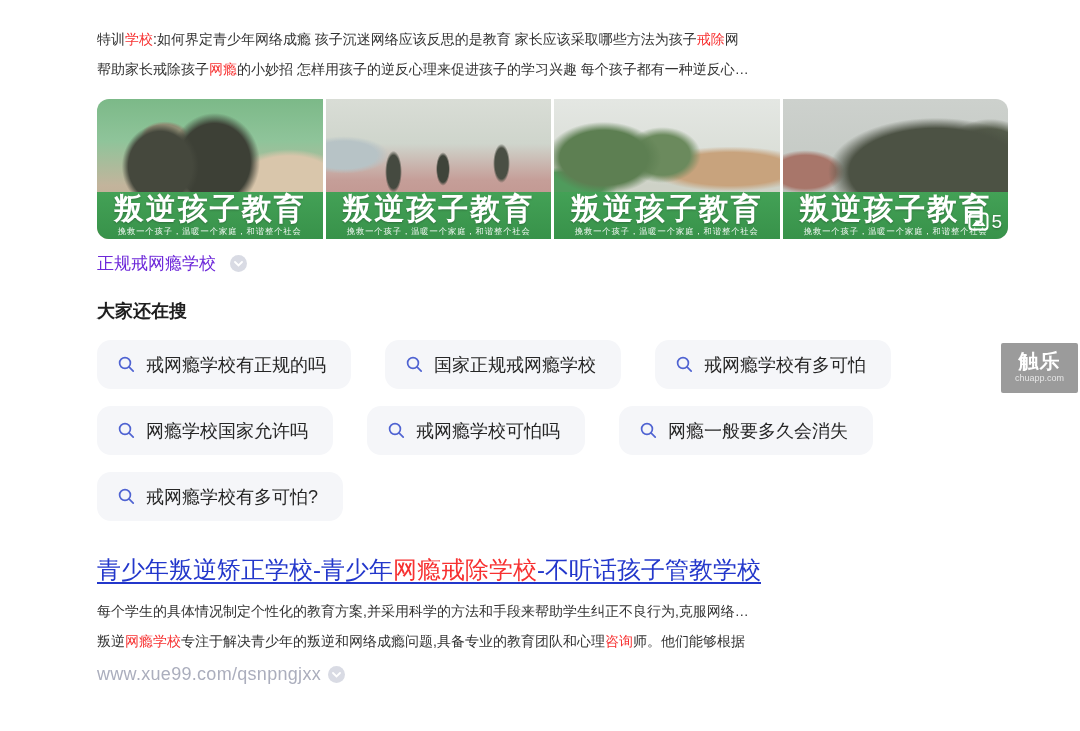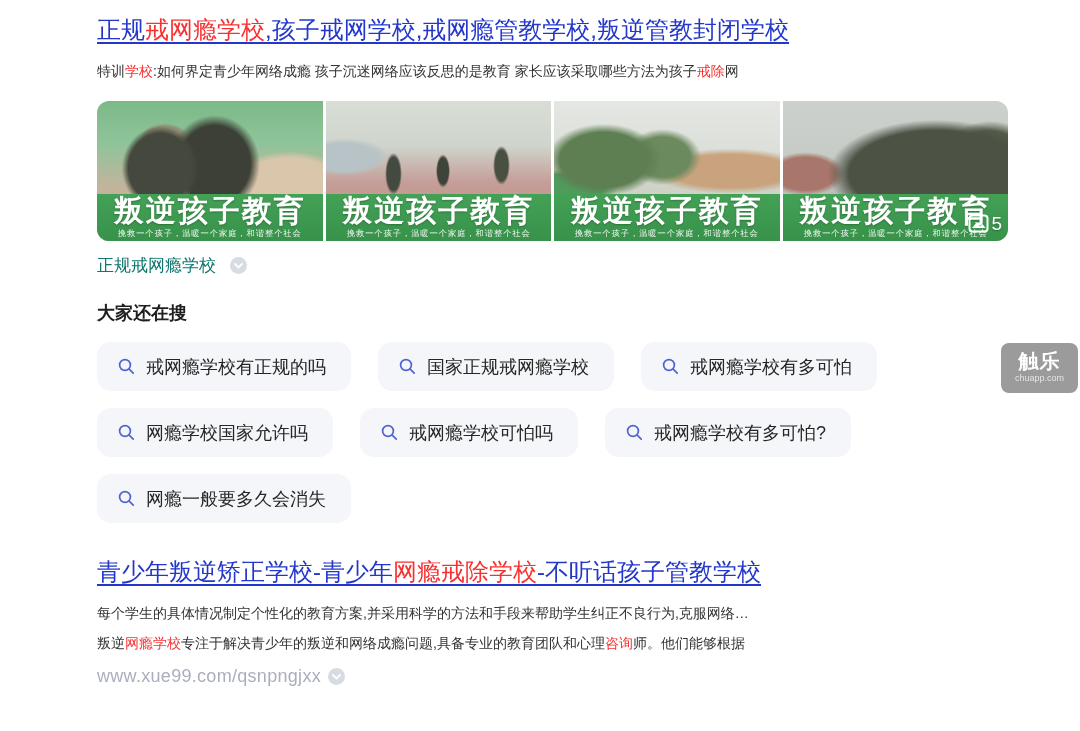--- a/index.html
+++ b/index.html
@@ -48,52 +48,52 @@
                   letter-spacing:2px; white-space:nowrap;
                   text-shadow:0 1px 2px rgba(0,0,0,.25); }
   .banner-sub { color:rgba(255,255,255,.92); font-size:9px; letter-spacing:1px;
                 white-space:nowrap; transform:scale(.92); }
   .photo-count { position:absolute; right:6px; bottom:8px; display:flex; align-items:flex-end;
                  gap:2px; color:#fff; font-size:19px; line-height:19px;
                  text-shadow:0 1px 2px rgba(0,0,0,.35); }
 
   
   .source-row { margin-top:13px; display:flex; align-items:center; gap:14px;
-                font-size:17px; color:#0f766e; }
+                font-size:17px; color:#6d28d9; }
   .drop-badge { width:17px; height:17px; border-radius:50%; background:#d9dbe4;
                 display:inline-flex; align-items:center; justify-content:center; cursor:pointer; }
 
   
   .related-heading { margin-top:24px; font-size:18px; font-weight:700; color:#1f1f1f; }
-  .chips { margin-top:17px; display:flex; flex-wrap:wrap; gap:17px 27px; width:845px; }
+  .chips { margin-top:17px; display:flex; flex-wrap:wrap; gap:17px 34px; width:845px; }
   .chip { display:inline-flex; align-items:center; gap:11px; height:49px;
           background:#f5f6f9; border-radius:14px; padding:0 25px 0 21px;
           font-size:18px; color:#262626; cursor:pointer; white-space:nowrap; }
 
   .result2 { margin-top:33px; }
   .url-row { margin-top:8px; display:flex; align-items:center; gap:7px;
              font-size:18px; color:#abaebd; letter-spacing:.3px; }
 
   
   .watermark { position:absolute; top:343px; right:2px; width:77px; height:50px;
-               background:#9b9b9b; border-radius:8px; color:#fff; text-align:center;
+               background:#9b9b9b; border-radius:2px; color:#fff; text-align:center;
                padding-top:7px; }
   .watermark-title { font-size:20px; font-weight:700; line-height:22px; letter-spacing:1px; }
   .watermark-domain { font-size:9px; color:rgba(255,255,255,.75); line-height:12px; }
 </style>
 </head>
 <body>
 
 <div class="page">
 
   <div>
-    <h3 class="result-title"><span>正规</span><span class="red">戒网瘾学校</span><span>,孩子戒网学校,戒网瘾管教学校,叛逆管教封闭学校</span></h3>
 
     <div class="snippet">
       <div><span>特训</span><span class="red">学校</span><span>:如何界定青少年网络成瘾 孩子沉迷网络应该反思的是教育 家长应该采取哪些方法为孩子</span><span class="red">戒除</span><span>网</span></div>
+      <div><span>帮助家长戒除孩子</span><span class="red">网瘾</span><span>的小妙招 怎样用孩子的逆反心理来促进孩子的学习兴趣 每个孩子都有一种逆反心…</span></div>
     </div>
 
     <div class="media-row">
       <div class="media-tile">
         <div class="photo photo1"></div>
         <div class="banner">
           <div class="banner-title">叛逆孩子教育</div>
           <div class="banner-sub">挽救一个孩子，温暖一个家庭，和谐整个社会</div>
         </div>
       </div>
@@ -173,28 +173,28 @@
             <circle cx="7" cy="7" r="5.4" fill="none" stroke="#4f63d2" stroke-width="1.7"></circle>
             <line x1="11.2" y1="11.2" x2="15.2" y2="15.2" stroke="#4f63d2" stroke-width="1.7" stroke-linecap="round"></line>
           </svg>
         <span>戒网瘾学校可怕吗</span>
       </div>
       <div class="chip">
         <svg width="17" height="17" viewBox="0 0 17 17">
             <circle cx="7" cy="7" r="5.4" fill="none" stroke="#4f63d2" stroke-width="1.7"></circle>
             <line x1="11.2" y1="11.2" x2="15.2" y2="15.2" stroke="#4f63d2" stroke-width="1.7" stroke-linecap="round"></line>
           </svg>
+        <span>网瘾一般要多久会消失</span>
+      </div>
+      <div class="chip">
+        <svg width="17" height="17" viewBox="0 0 17 17">
+            <circle cx="7" cy="7" r="5.4" fill="none" stroke="#4f63d2" stroke-width="1.7"></circle>
+            <line x1="11.2" y1="11.2" x2="15.2" y2="15.2" stroke="#4f63d2" stroke-width="1.7" stroke-linecap="round"></line>
+          </svg>
         <span>戒网瘾学校有多可怕?</span>
-      </div>
-      <div class="chip">
-        <svg width="17" height="17" viewBox="0 0 17 17">
-            <circle cx="7" cy="7" r="5.4" fill="none" stroke="#4f63d2" stroke-width="1.7"></circle>
-            <line x1="11.2" y1="11.2" x2="15.2" y2="15.2" stroke="#4f63d2" stroke-width="1.7" stroke-linecap="round"></line>
-          </svg>
-        <span>网瘾一般要多久会消失</span>
       </div>
     </div>
   </div>
 
   <div class="result2">
     <h3 class="result-title"><span>青少年叛逆矫正学校-青少年</span><span class="red">网瘾戒除学校</span><span>-不听话孩子管教学校</span></h3>
 
     <div class="snippet">
       <div><span>每个学生的具体情况制定个性化的教育方案,并采用科学的方法和手段来帮助学生纠正不良行为,克服网络…</span></div>
       <div><span>叛逆</span><span class="red">网瘾学校</span><span>专注于解决青少年的叛逆和网络成瘾问题,具备专业的教育团队和心理</span><span class="red">咨询</span><span>师。他们能够根据</span></div>

